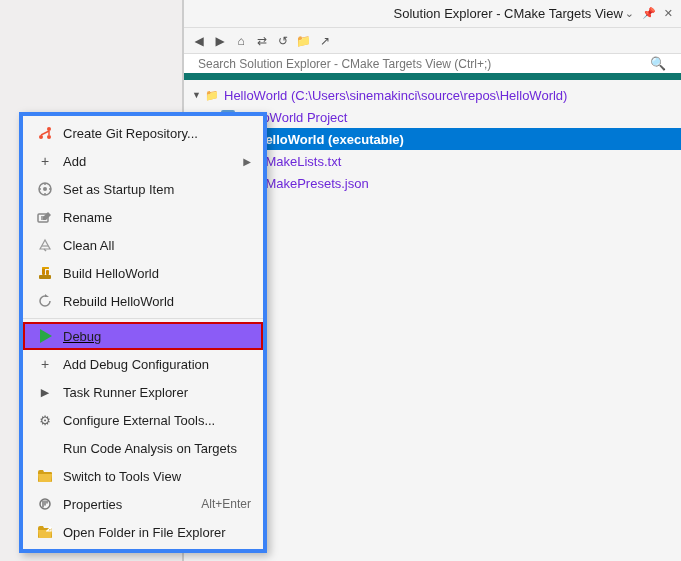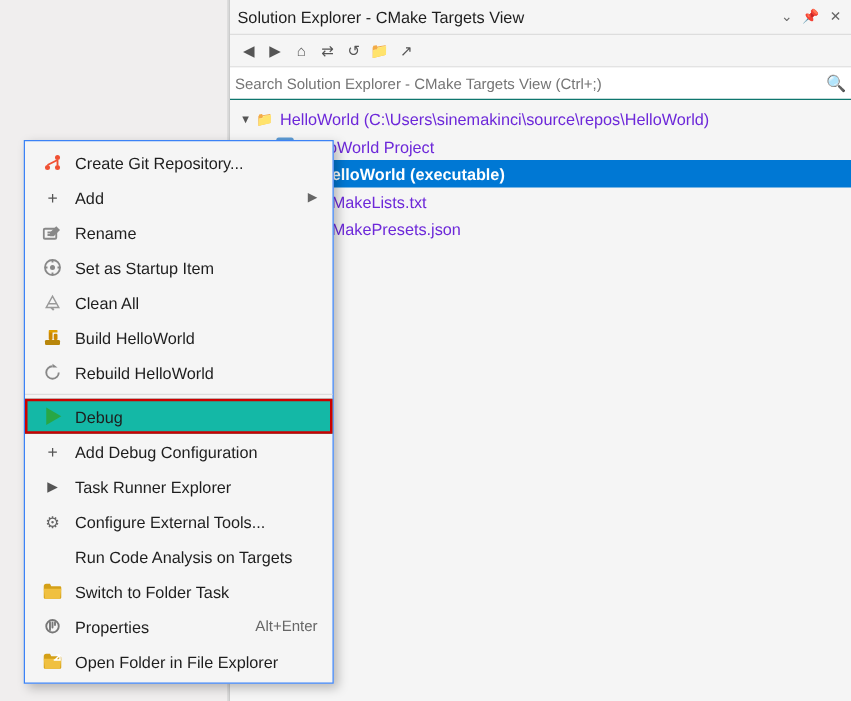--- a/index.html
+++ b/index.html
@@ -20,21 +20,21 @@
       left: 183px;
       width: 498px;
       height: 561px;
       background: #f5f5f5;
       border-left: 1px solid #ccc;
     }
 
     .se-titlebar {
       display: flex;
       align-items: center;
-      justify-content: space-between;
+      justify-content: flex-end;
       background: #f5f5f5;
       padding: 4px 6px;
       border-bottom: 1px solid #ddd;
       height: 28px;
     }
 
     .se-title-text {
       font-size: 13px;
       color: #1e1e1e;
     }
@@ -69,22 +69,22 @@
       align-items: center;
       justify-content: center;
       cursor: pointer;
       color: #555;
       font-size: 12px;
     }
 
     .se-search-bar {
       display: flex;
       align-items: center;
-      padding: 3px 4px;
-      border-bottom: 1px solid #0f766e;
+      padding: 3px 14px;
+      border-bottom: 7px solid #0f766e;
       height: 26px;
       background: #fff;
     }
 
     .se-search-input {
       flex: 1;
       border: none;
       outline: none;
       font-size: 12px;
       color: #999;
@@ -161,39 +161,40 @@
       border-right: 1px solid #ccc;
     }
 
     
     .context-menu {
       position: absolute;
       top: 112px;
       left: 19px;
       width: 248px;
       background: #f5f5f5;
-      border: 1px solid #3b82f6;
+      border: 4px solid #3b82f6;
       box-shadow: 3px 3px 8px rgba(0,0,0,0.25);
       z-index: 100;
       padding: 3px 0;
     }
 
     .menu-item {
       display: flex;
       align-items: center;
       padding: 5px 12px;
       cursor: pointer;
       height: 28px;
       position: relative;
     }
 
     .menu-item.highlighted {
-      background: #14b8a6;
+      background: #8b5cf6;
       outline: 2px solid #cc0000;
       outline-offset: -2px;
+      text-decoration: underline;
     }
 
     .menu-item-icon {
       width: 20px;
       height: 20px;
       flex-shrink: 0;
       margin-right: 8px;
       display: flex;
       align-items: center;
       justify-content: center;
@@ -313,46 +314,46 @@
 
   <div class="menu-item">
     <span class="menu-item-icon" style="color:#555;font-size:14px;">+</span>
     <span class="menu-item-label">Add</span>
     <span class="menu-item-arrow">▶</span>
   </div>
 
   <div class="menu-item">
     <span class="menu-item-icon">
       <svg width="16" height="16" viewBox="0 0 16 16">
-        <rect x="1" y="5" width="10" height="8" rx="1" fill="none" stroke="#888" stroke-width="1.5"></rect>
-        <line x1="4" y1="8" x2="8" y2="8" stroke="#888" stroke-width="1.5"></line>
-        <line x1="4" y1="10" x2="7" y2="10" stroke="#888" stroke-width="1.5"></line>
-        <path d="M11 3 L14 6 L9 11 L6 11 L6 8 Z" fill="#888"></path>
-      </svg>
-    </span>
-    <span class="menu-item-label">Rename</span>
-  </div>
-
-  <div class="menu-item">
-    <span class="menu-item-icon">
-      <svg width="16" height="16" viewBox="0 0 16 16">
         <circle cx="8" cy="8" r="6" fill="none" stroke="#888" stroke-width="1.5"></circle>
         <circle cx="8" cy="8" r="2" fill="#888"></circle>
         <line x1="8" y1="2" x2="8" y2="4" stroke="#888" stroke-width="1.5"></line>
         <line x1="8" y1="12" x2="8" y2="14" stroke="#888" stroke-width="1.5"></line>
         <line x1="2" y1="8" x2="4" y2="8" stroke="#888" stroke-width="1.5"></line>
         <line x1="12" y1="8" x2="14" y2="8" stroke="#888" stroke-width="1.5"></line>
       </svg>
     </span>
     <span class="menu-item-label">Set as Startup Item</span>
   </div>
 
   <div class="menu-item">
     <span class="menu-item-icon">
       <svg width="16" height="16" viewBox="0 0 16 16">
+        <rect x="1" y="5" width="10" height="8" rx="1" fill="none" stroke="#888" stroke-width="1.5"></rect>
+        <line x1="4" y1="8" x2="8" y2="8" stroke="#888" stroke-width="1.5"></line>
+        <line x1="4" y1="10" x2="7" y2="10" stroke="#888" stroke-width="1.5"></line>
+        <path d="M11 3 L14 6 L9 11 L6 11 L6 8 Z" fill="#888"></path>
+      </svg>
+    </span>
+    <span class="menu-item-label">Rename</span>
+  </div>
+
+  <div class="menu-item">
+    <span class="menu-item-icon">
+      <svg width="16" height="16" viewBox="0 0 16 16">
         <path d="M3 12 L8 3 L13 12 Z" fill="none" stroke="#999" stroke-width="1.2"></path>
         <line x1="5" y1="9" x2="11" y2="9" stroke="#999" stroke-width="1.2"></line>
         <line x1="7" y1="12" x2="9" y2="14" stroke="#999" stroke-width="1.5"></line>
       </svg>
     </span>
     <span class="menu-item-label">Clean All</span>
   </div>
 
   <div class="menu-item">
     <span class="menu-item-icon">
@@ -405,21 +406,21 @@
     <span class="menu-item-label">Run Code Analysis on Targets</span>
   </div>
 
   <div class="menu-item">
     <span class="menu-item-icon">
       <svg width="16" height="14" viewBox="0 0 16 14">
         <path d="M1 3 Q1 1 3 1 L6 1 L7 3 L14 3 Q15 3 15 4 L15 12 Q15 13 14 13 L2 13 Q1 13 1 12 Z" fill="#d4a017"></path>
         <path d="M1 5 L15 5 L14 13 L2 13 Z" fill="#f0c040"></path>
       </svg>
     </span>
-    <span class="menu-item-label">Switch to Folder Task</span>
+    <span class="menu-item-label">Switch to Tools View</span>
   </div>
 
   <div class="menu-item">
     <span class="menu-item-icon">
       <svg width="16" height="16" viewBox="0 0 16 16">
         <circle cx="8" cy="8" r="5" fill="none" stroke="#777" stroke-width="1.5"></circle>
         <path d="M6 5 L6 11 M8 5 L8 9 M10 5 L10 7" stroke="#777" stroke-width="1.5" stroke-linecap="round"></path>
       </svg>
     </span>
     <span class="menu-item-label">Properties</span>

